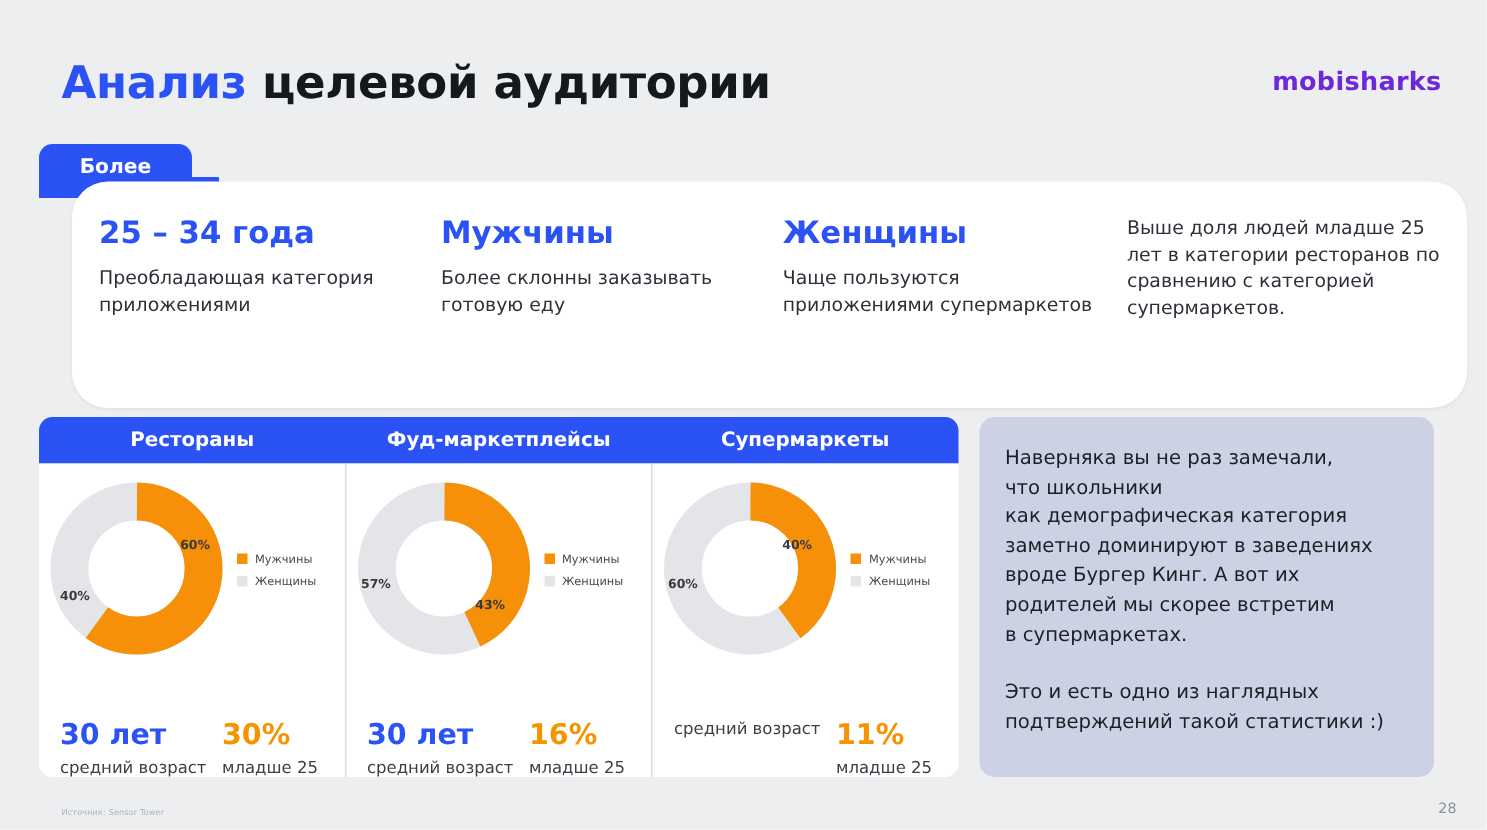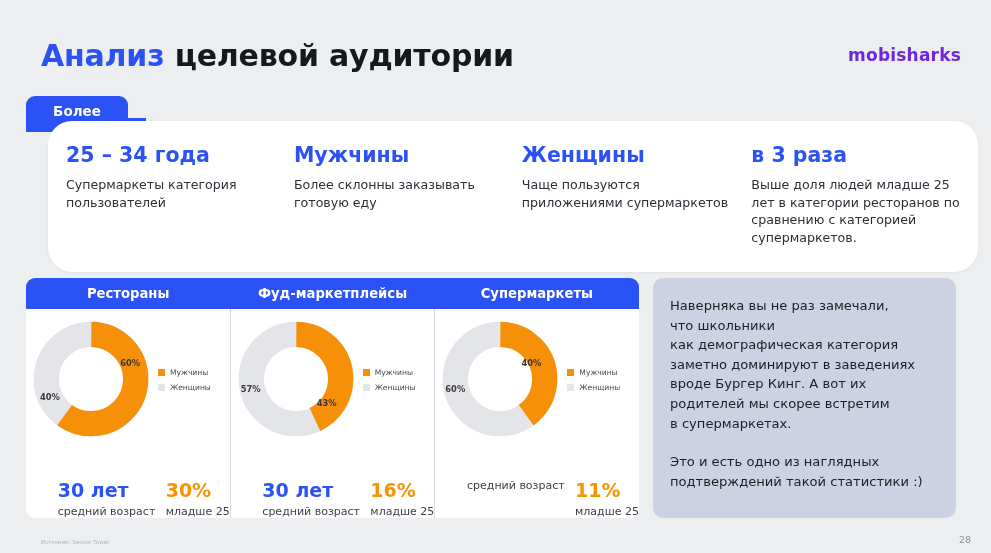--- a/index.html
+++ b/index.html
@@ -187,21 +187,20 @@
     font-size: 7.6px;
     color: #4a4a4a;
   }
   .swatch { width: 7px; height: 7px; flex: none; }
   .sw-men { background: #f79009; }
   .sw-women { background: #e3e5e8; }
 
   .stats-row {
     display: flex;
     padding: 14px 0 0 14px;
-    justify-content: flex-end;
   }
   .stat-block:nth-child(1) { width: 108px; }
   .stat-num {
     font-size: 19px;
     font-weight: 700;
     color: #2b52f5;
     margin-bottom: 4px;
     white-space: nowrap;
   }
   .stat-num.orange { color: #f59300; }
@@ -260,32 +259,31 @@
 
   <div class="tab-notch"></div>
   <div class="tab">
     <span>Более</span>
   </div>
 
   <div class="summary-card">
     <div class="summary-cols">
       <div class="sum-col">
         <div class="sum-head">25 – 34 года</div>
-        <div class="sum-body">Супермаркеты категория пользователей</div>
+        <div class="sum-body">Преобладающая категория приложениями</div>
       </div>
       <div class="sum-col">
         <div class="sum-head">Мужчины</div>
         <div class="sum-body">Более склонны заказывать готовую еду</div>
       </div>
       <div class="sum-col">
         <div class="sum-head">Женщины</div>
         <div class="sum-body">Чаще пользуются приложениями супермаркетов</div>
       </div>
       <div class="sum-col">
-        <div class="sum-head">в 3 раза</div>
         <div class="sum-body">Выше доля людей младше 25 лет в категории ресторанов по сравнению с категорией супермаркетов.</div>
       </div>
     </div>
   </div>
 
   <div class="charts-panel">
     <div class="charts-headbar">
       <div class="chart-head">Рестораны</div>
       <div class="chart-head">Фуд-маркетплейсы</div>
       <div class="chart-head">Супермаркеты</div>

